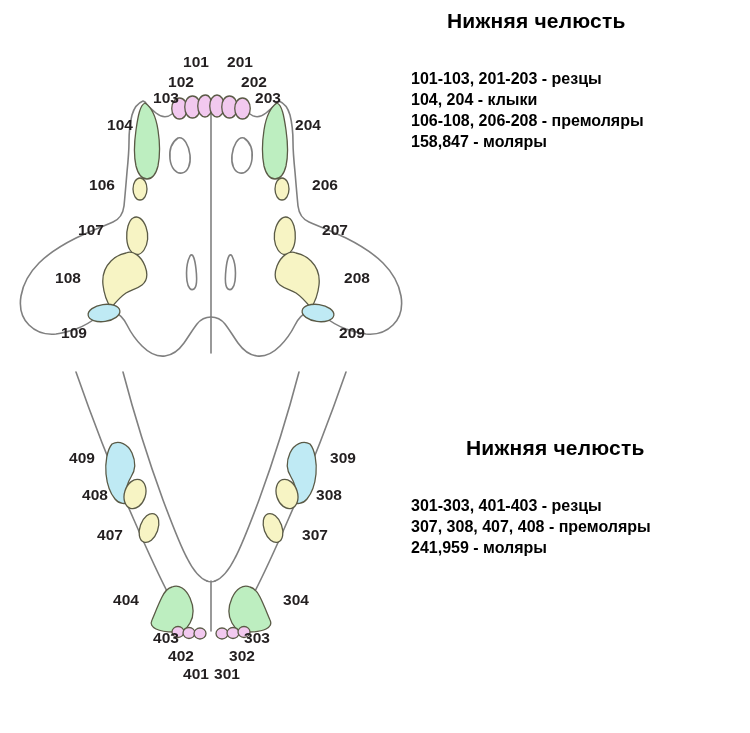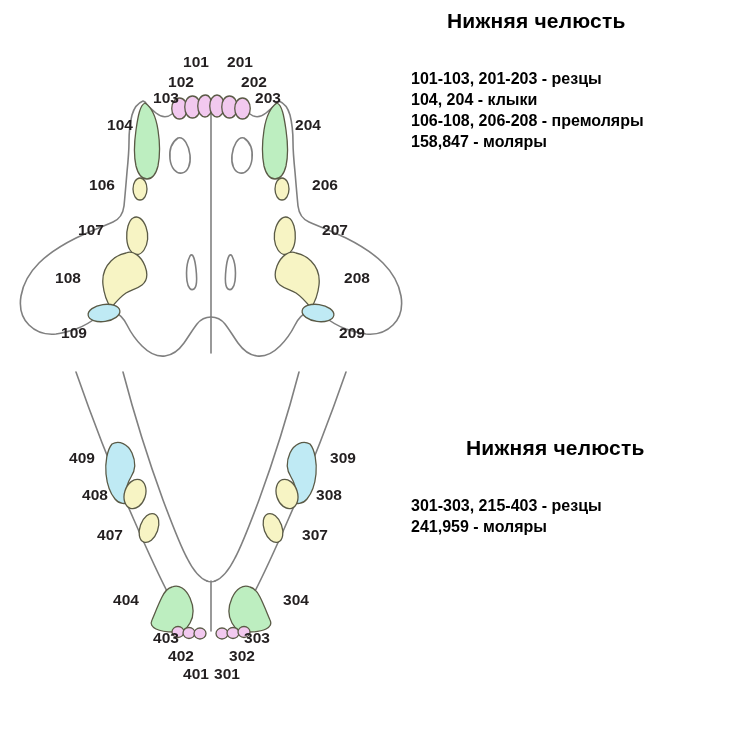--- a/index.html
+++ b/index.html
@@ -321,18 +321,19 @@
         <div class="legend-line">101-103, 201-203 - резцы</div>
         <div class="legend-line">104, 204 - клыки</div>
         <div class="legend-line">106-108, 206-208 - премоляры</div>
         <div class="legend-line">158,847 - моляры</div>
       </div>
   </div>
 
   <div class="legend-block" id="legend-lower">
     <div class="legend-title">Нижняя челюсть</div>
     <div class="legend-lines" id="legend-lower-lines">
-        <div class="legend-line">301-303, 215-403 - резцы</div>
+        <div class="legend-line">301-303, 401-403 - резцы</div>
+        <div class="legend-line">307, 308, 407, 408 - премоляры</div>
         <div class="legend-line">241,959 - моляры</div>
       </div>
   </div>
 
 </div>
 
 </body></html>

